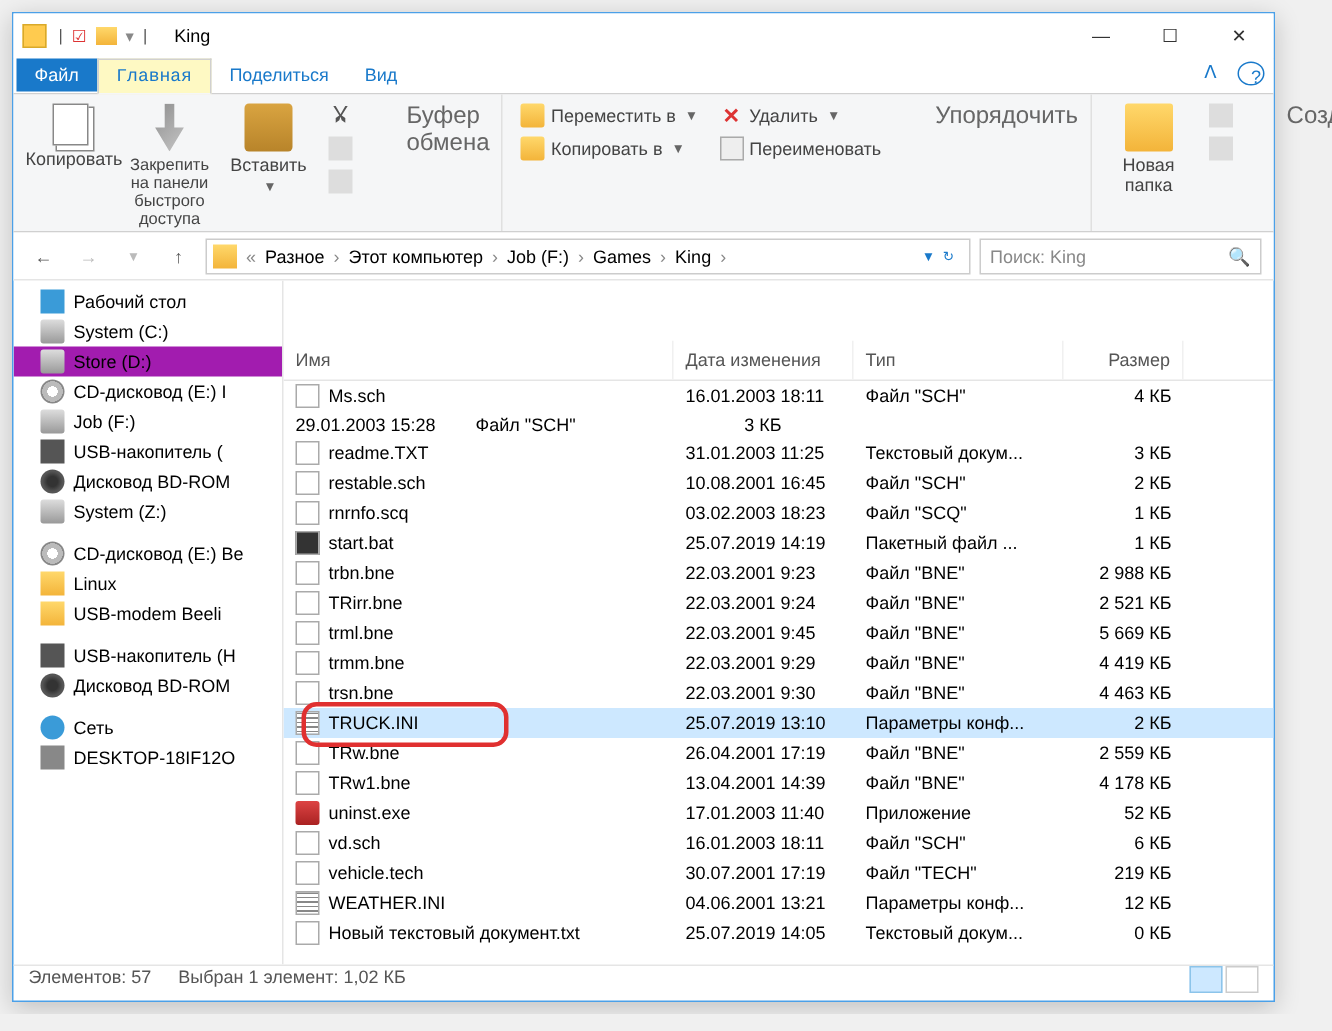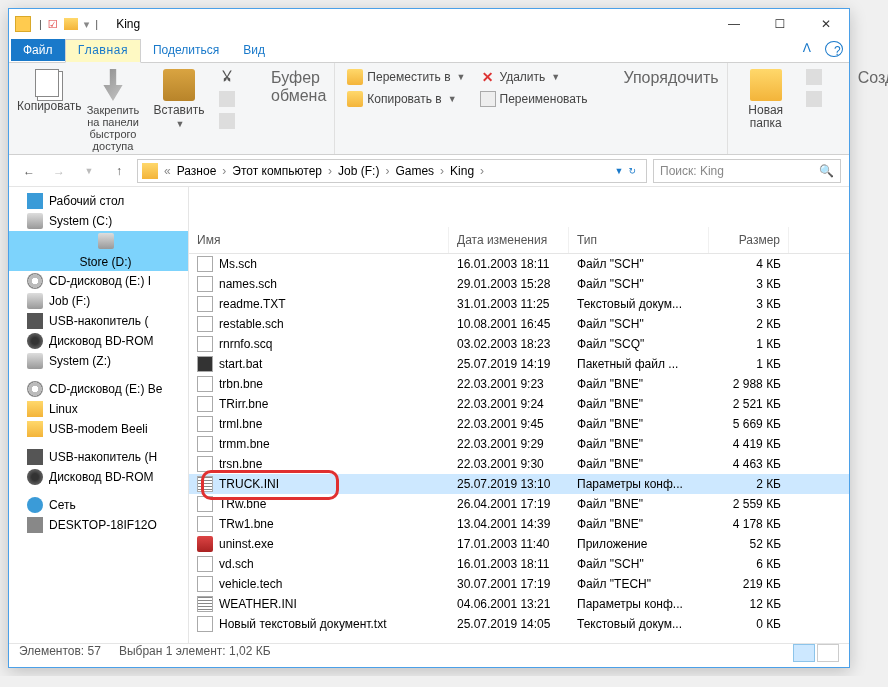--- a/index.html
+++ b/index.html
@@ -42,21 +42,21 @@
 .crumbs { flex: 1; height: 24px; border: 1px solid #ccc; display: flex; align-items: center; background: #fff; padding: 0 4px; }
 .crumbs .fold { width: 16px; height: 16px; background: linear-gradient(#ffd86b,#f3b43a); margin-right: 4px; }
 .crumb { padding: 0 4px; color: #000; }
 .chev { color: #888; padding: 0 2px; }
 .crumbs .refresh { margin-left: auto; color: #1979ca; padding: 0 6px; }
 .search { width: 188px; height: 24px; border: 1px solid #ccc; display: flex; align-items: center; padding: 0 6px; color: #888; }
 .search .sicn { margin-left: auto; }
 .content { flex: 1; display: flex; overflow: hidden; }
 .tree { width: 180px; border-right: 1px solid #e5e5e5; overflow: hidden; padding: 4px 0; }
 .titem { display: flex; align-items: center; gap: 6px; padding: 2px 4px 2px 18px; white-space: nowrap; overflow: hidden; }
-.titem.sel { background: #7dd3fc; flex-direction: column; }
+.titem.sel { background: #a21caf; }
 .titem .ticn { width: 16px; height: 16px; flex-shrink: 0; }
 .ticn.desk { background: #3a9bd8; }
 .ticn.drv { background: linear-gradient(#ddd,#999); border-radius: 2px; }
 .ticn.cd { background: radial-gradient(circle,#fff 30%,#bbb 31%,#bbb 60%,#888 61%); border-radius: 50%; }
 .ticn.usb { background: #555; }
 .ticn.bd { background: radial-gradient(circle,#333 30%,#555 60%); border-radius: 50%; }
 .ticn.fold { background: linear-gradient(#ffd86b,#f3b43a); }
 .ticn.net { background: #3a9bd8; border-radius: 50%; }
 .ticn.pc { background: #888; }
 .tsep { height: 8px; }
@@ -312,24 +312,20 @@
           <div class="frow">
             <div class="col-name">
               <div class="ficn txt"></div>
               <span>Ms.sch</span>
             </div>
             <div class="col-date">16.01.2003 18:11</div>
             <div class="col-type">Файл "SCH"</div>
             <div class="col-size">4 КБ</div>
           </div>
           <div class="frow">
-            <div class="col-name">
-              <div class="ficn txt"></div>
-              <span>names.sch</span>
-            </div>
             <div class="col-date">29.01.2003 15:28</div>
             <div class="col-type">Файл "SCH"</div>
             <div class="col-size">3 КБ</div>
           </div>
           <div class="frow">
             <div class="col-name">
               <div class="ficn txt"></div>
               <span>readme.TXT</span>
             </div>
             <div class="col-date">31.01.2003 11:25</div>

